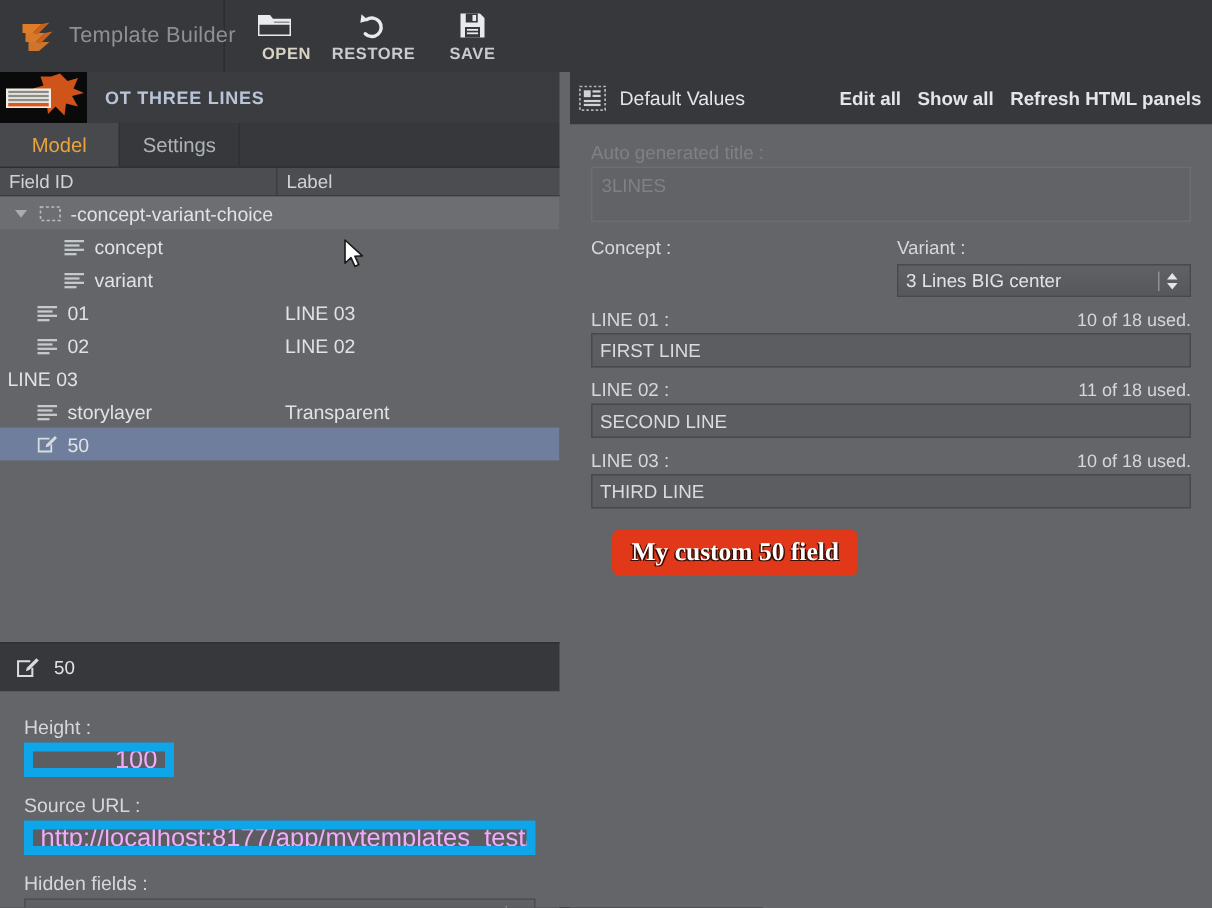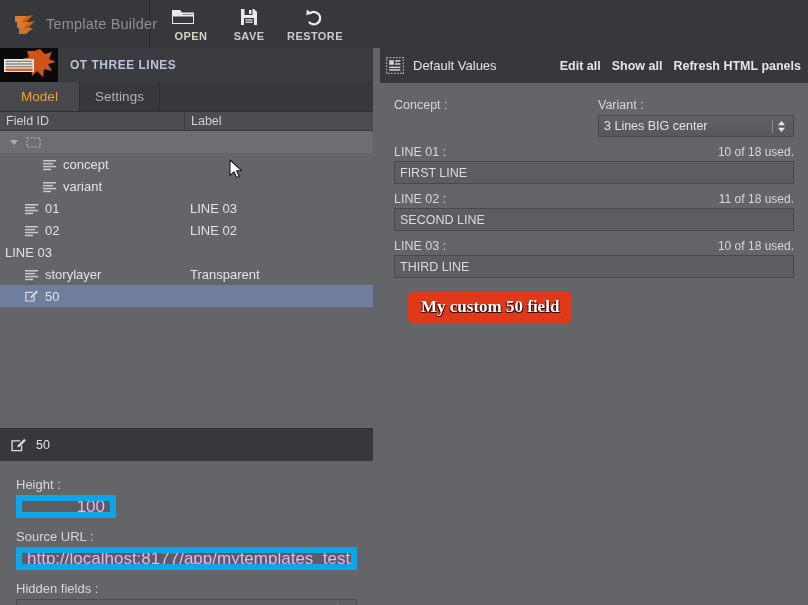--- a/index.html
+++ b/index.html
@@ -263,37 +263,37 @@
       <div class="tb-btn open">
         <svg width="26" height="22" viewBox="0 0 26 22">
           <path d="M2,4 L10,4 L12,6.5 L24,6.5 L24,18 L2,18 Z" fill="#e8eaec"></path>
           <path d="M3,8.5 L23,8.5 L23,17 L3,17 Z" fill="#36383c"></path>
           <path d="M2,7 L11,7 L13,9 L24,9 L24,10.5 L2,10.5 Z" fill="#e8eaec"></path>
         </svg>
         <span class="lbl">OPEN</span>
       </div>
 
       <div class="tb-btn">
+        <svg width="24" height="22" viewBox="0 0 24 22">
+          <path d="M7.5,7 A6.2,6.2 0 1 1 6.5,16.5" stroke="#e8eaec" stroke-width="2.3" fill="none" stroke-linecap="round"></path>
+          <path d="M4,3.5 L8.6,7.6 L3.2,9.2 Z" fill="#e8eaec"></path>
+        </svg>
+        <span class="lbl">RESTORE</span>
+      </div>
+
+      <div class="tb-btn">
         <svg width="22" height="22" viewBox="0 0 22 22">
           <path d="M3,3 L16,3 L19,6 L19,19 L3,19 Z" fill="#e8eaec"></path>
           <rect x="6.5" y="3" width="8" height="6" fill="#36383c"></rect>
           <rect x="11" y="4" width="2.4" height="4" fill="#e8eaec"></rect>
           <rect x="6" y="12" width="10" height="7" fill="#36383c"></rect>
           <rect x="7.3" y="13.3" width="7.4" height="1.2" fill="#e8eaec"></rect>
           <rect x="7.3" y="15.6" width="7.4" height="1.2" fill="#e8eaec"></rect>
         </svg>
         <span class="lbl">SAVE</span>
-      </div>
-
-      <div class="tb-btn">
-        <svg width="24" height="22" viewBox="0 0 24 22">
-          <path d="M7.5,7 A6.2,6.2 0 1 1 6.5,16.5" stroke="#e8eaec" stroke-width="2.3" fill="none" stroke-linecap="round"></path>
-          <path d="M4,3.5 L8.6,7.6 L3.2,9.2 Z" fill="#e8eaec"></path>
-        </svg>
-        <span class="lbl">RESTORE</span>
       </div>
 
     </div>
   </div>
 
   <div class="left-col">
 
     <div class="tpl-head">
       <div class="tpl-thumb">
         <svg width="58" height="34" viewBox="0 0 58 34">
@@ -330,20 +330,21 @@
     <div class="tree">
 
       <div class="trow hover">
         <div class="cell-id ind0">
           <svg class="twisty" viewBox="0 0 12 12">
             <path d="M2,4 L10,4 L6,9.2 Z" fill="#a8acb0"></path>
           </svg>
           <svg class="ticon" viewBox="0 0 15 13">
             <rect x="1" y="2" width="13" height="9" fill="none" stroke="#b9bdc1" stroke-width="1.1" stroke-dasharray="2 1.6"></rect>
           </svg>
+          <span>-concept-variant-choice</span>
         </div>
         <div class="cell-label"></div>
       </div>
 
       <div class="trow">
         <div class="cell-id ind2">
           <svg class="ticon" viewBox="0 0 15 13">
             <g fill="#c6cacd">
                 <rect x="1" y="2" width="13" height="1.5"></rect>
                 <rect x="1" y="4.9" width="10" height="1.5"></rect>
@@ -487,20 +488,26 @@
       <span class="dv-title">Default Values</span>
       <div class="dv-links">
         <span class="dv-link">Edit all</span>
         <span class="dv-link">Show all</span>
         <span class="dv-link">Refresh HTML panels</span>
       </div>
     </div>
 
     <div class="dv-body">
 
+      <div class="dv-group">
+        <div class="dv-lbl-row">
+          <span class="dv-lbl muted">Auto generated title :</span>
+        </div>
+        <div class="dv-textarea">3LINES</div>
+      </div>
 
       <div class="dv-cols">
         <div class="dv-col">
           <span class="dv-lbl">Concept :</span>
         </div>
         <div class="dv-col">
           <span class="dv-lbl">Variant :</span>
           <div class="dv-select">
             <span class="val">3 Lines BIG center</span>
             <span class="spin">

